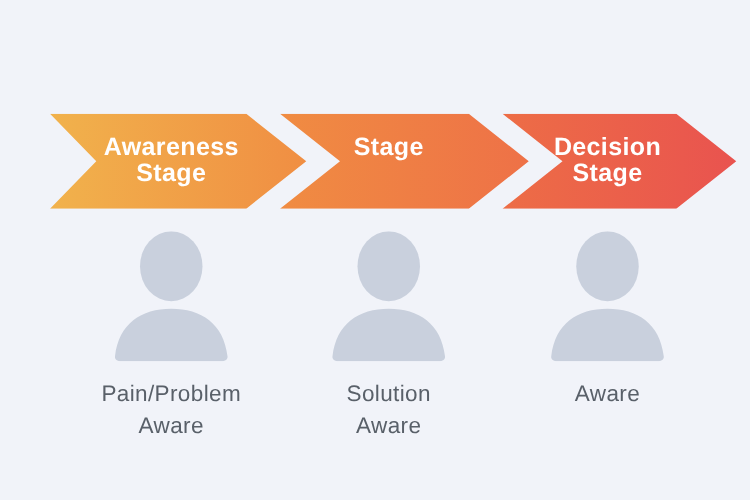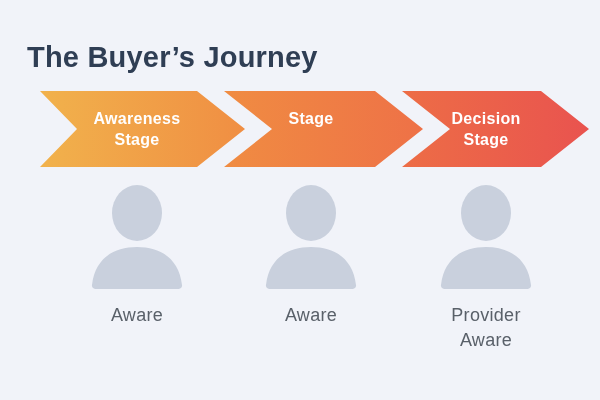--- a/index.html
+++ b/index.html
@@ -26,21 +26,21 @@
     left: 0;
     top: 91px;
     display: block;
   }
   .stage-label {
     position: absolute;
     top: 108px;
     width: 180px;
     text-align: center;
     color: #ffffff;
-    font-size: 16px;
+    font-size: 20px;
     font-weight: 600;
     line-height: 21px;
     letter-spacing: 0.3px;
   }
   .stage-label span { display: block; }
   .stage-label.col1 { left: 47px; }
   .stage-label.col2 { left: 221px; }
   .stage-label.col3 { left: 396px; text-align: center; }
   .avatar {
     position: absolute;
@@ -65,21 +65,20 @@
   .persona-label span { display: block; }
   .persona-label.col1 { left: 37px; }
   .persona-label.col2 { left: 211px; }
   .persona-label.col3 { left: 386px; }
 </style>
 </head>
 <body>
 
 <div class="canvas">
 
-  <h1 class="title">The Buyer’s Journey</h1>
 
   <svg class="arrows" width="600" height="76" viewBox="0 0 600 76" aria-hidden="true">
     <defs>
       <linearGradient id="grad-awareness" gradientUnits="userSpaceOnUse" x1="40" y1="0" x2="245" y2="0">
         <stop offset="0" stop-color="#f1b24c"></stop>
         <stop offset="1" stop-color="#f08e43"></stop>
       </linearGradient>
       <linearGradient id="grad-consideration" gradientUnits="userSpaceOnUse" x1="224" y1="0" x2="423" y2="0">
         <stop offset="0" stop-color="#f08c42"></stop>
         <stop offset="1" stop-color="#ee7147"></stop>
@@ -113,23 +112,24 @@
   <svg class="avatar col2" viewBox="0 0 96 104" aria-hidden="true">
     <ellipse cx="48" cy="28" rx="25" ry="28" fill="#c9d0dd"></ellipse>
     <path d="M 3 100 C 6 74 24 62 48 62 C 72 62 90 74 93 100 C 93.5 102.5 91 104 88 104 L 8 104 C 5 104 2.5 102.5 3 100 Z" fill="#c9d0dd"></path>
   </svg>
   <svg class="avatar col3" viewBox="0 0 96 104" aria-hidden="true">
     <ellipse cx="48" cy="28" rx="25" ry="28" fill="#c9d0dd"></ellipse>
     <path d="M 3 100 C 6 74 24 62 48 62 C 72 62 90 74 93 100 C 93.5 102.5 91 104 88 104 L 8 104 C 5 104 2.5 102.5 3 100 Z" fill="#c9d0dd"></path>
   </svg>
 
   <div class="persona-label col1">
+    <span>Pain/Problem</span>
     <span>Aware</span>
   </div>
   <div class="persona-label col2">
+    <span>Solution</span>
     <span>Aware</span>
   </div>
   <div class="persona-label col3">
-    <span>Provider</span>
     <span>Aware</span>
   </div>
 
 </div>
 
 </body></html>

